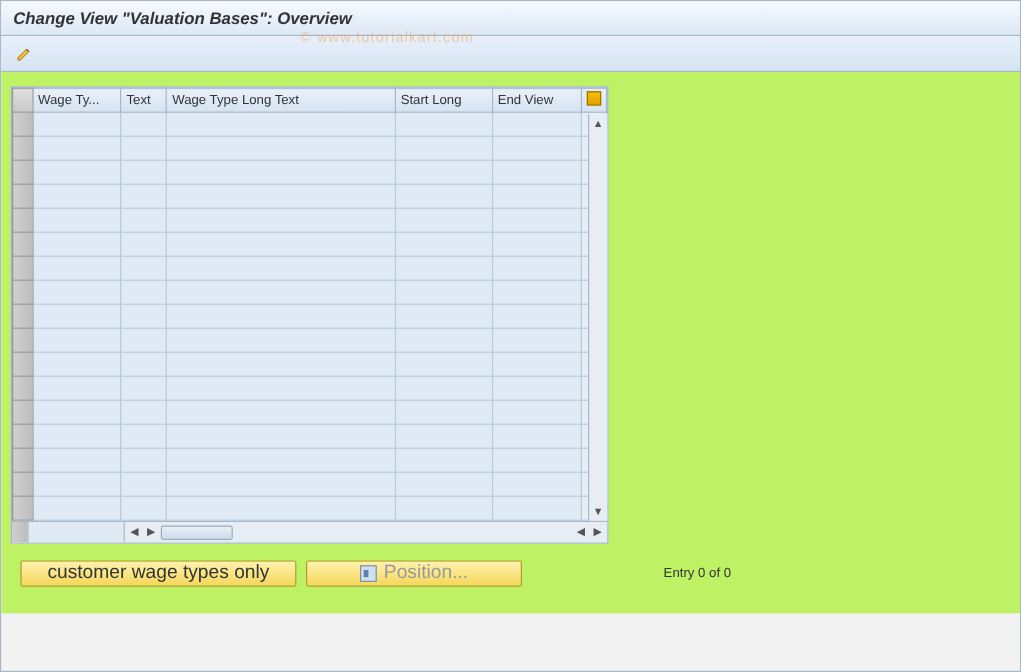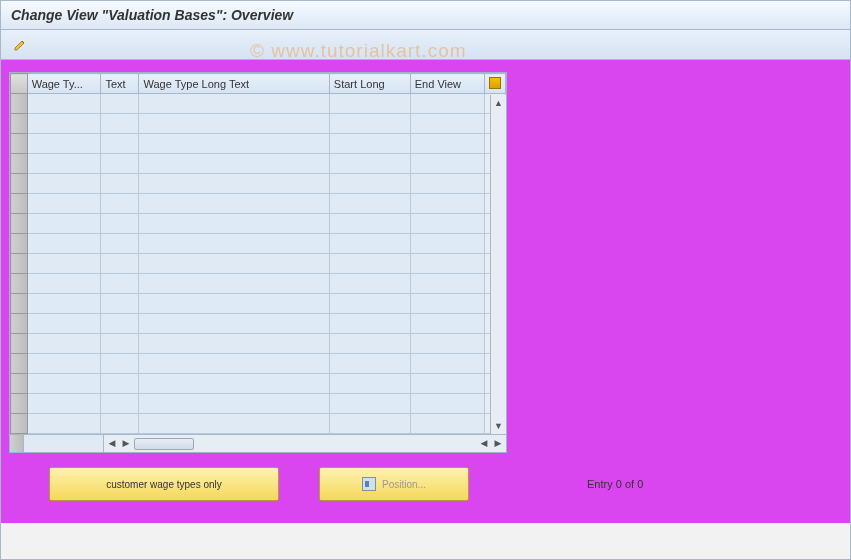--- a/index.html
+++ b/index.html
@@ -31,29 +31,29 @@
   }
   .tool-btn {
     width: 22px; height: 20px;
     display:flex;align-items:center;justify-content:center;
     border: 1px solid transparent;
     border-radius:2px;
     cursor:pointer;
   }
   .watermark {
     position: absolute;
-    top: 40px; left: 250px;
+    top: 24px; left: 250px;
     color: #f0a050;
     opacity: 0.5;
-    font-size: 19px;
+    font-size: 12px;
     letter-spacing: 1px;
     pointer-events:none;
   }
   .content {
-    background: #d946ef;
+    background: #bef264;
     padding: 12px 8px 8px 8px;
     position: relative;
   }
   .table-wrap {
     border: 1px solid #9fb4c9;
     background: #dce9f6;
     width: 498px;
     position: relative;
   }
   table.grid {
@@ -129,31 +129,31 @@
   .thumb-h { width:60px;height:12px; }
   .bottom-bar {
     padding: 14px 8px;
     display:flex;align-items:center;gap:8px;
   }
   .sap-btn {
     background: linear-gradient(#fff2b0,#f5d75a);
     border:1px solid #b89a30;
     border-radius:2px;
     height:22px;
-    padding: 16px 14px;
-    font-size:10px;
+    padding: 4px 14px;
+    font-size:16px;
     color:#333;
     cursor:pointer;
-    display:flex;align-items:center;justify-content:center;margin-left:32px;
+    display:flex;align-items:center;justify-content:center;
   }
   .sap-btn.wide { width:230px; }
   .sap-btn.disabled {
     color:#999;
     cursor:default;
-    width:150px;
+    width:180px;
     gap:6px;
   }
   .pos-icon {
     width:14px;height:14px;
     background:#d0e0f0;
     border:1px solid #8090a0;
     display:inline-block;
     position:relative;
   }
   .pos-icon::after{

